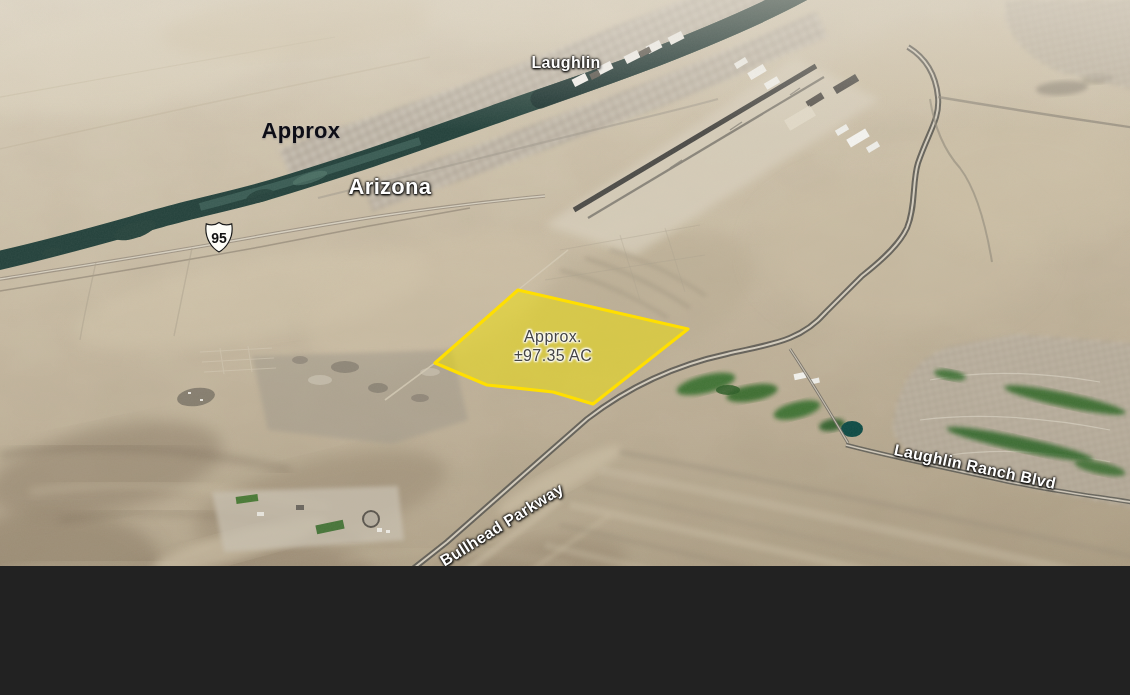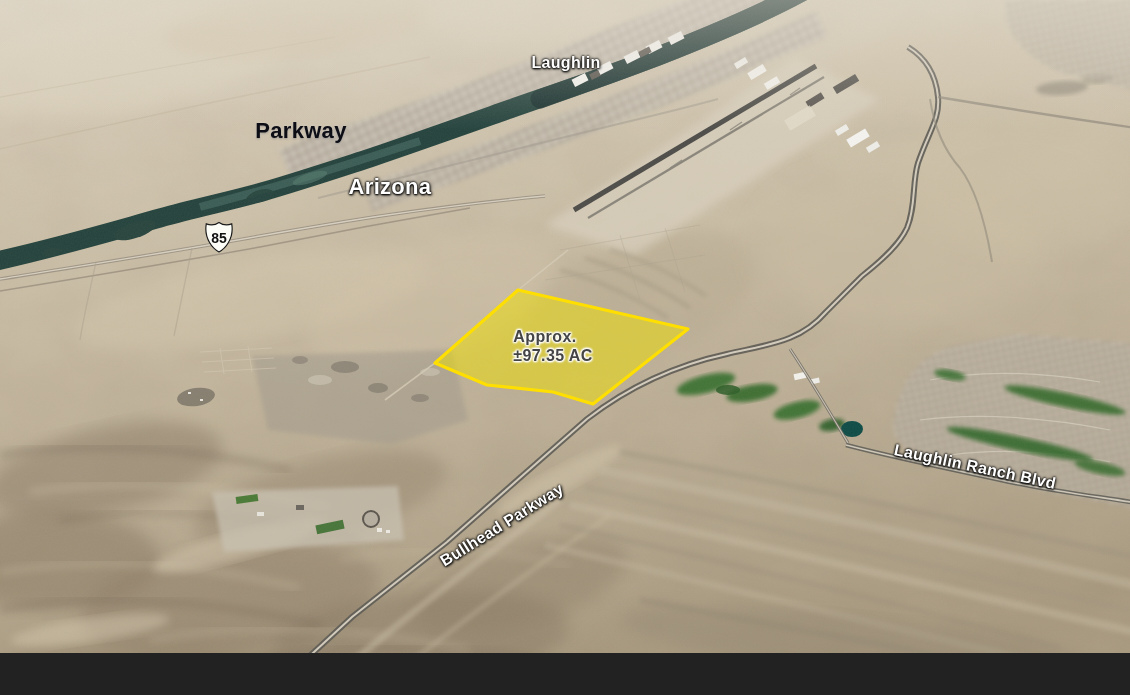--- a/index.html
+++ b/index.html
@@ -1,17 +1,17 @@
 <!DOCTYPE html>
 <html><head>
 <meta charset="utf-8">
 <style>
   html,body{margin:0;padding:0;background:#222;}
   .stage{
-    position:relative;width:1130px;height:653px;overflow:hidden;
+    position:relative;width:1130px;height:566px;overflow:hidden;
     font-family:"Liberation Sans",sans-serif;
     background:#c6b89f;
   }
   .stage svg.terrain{position:absolute;left:0;top:0;}
   .map-label{
     position:absolute;transform:translate(-50%,-50%);
     font-weight:bold;white-space:nowrap;z-index:6;letter-spacing:.3px;
   }
   .lbl-white{
     color:#ffffff;
@@ -22,21 +22,21 @@
     color:#0d0d16;
     text-shadow:0 0 3px rgba(255,255,255,.35),0 1px 2px rgba(60,60,70,.4);
   }
   .lbl-city{left:566px;top:63px;font-size:16px;}
   .lbl-nevada{left:301px;top:131px;font-size:22px;}
   .lbl-arizona{left:390px;top:165px;font-size:22px;margin-top:22px;}
   .lbl-bullhead{left:502px;top:525px;font-size:16px;transform:translate(-50%,-50%) rotate(-32deg);}
   .lbl-lrb{left:975px;top:467px;font-size:16px;transform:translate(-50%,-50%) rotate(12deg);}
   .parcel-label{
     position:absolute;left:553px;top:346px;transform:translate(-50%,-50%);
-    z-index:6;text-align:left;font-weight:bold;font-size:16px;line-height:19px;
+    z-index:6;text-align:center;font-weight:normal;font-size:16px;line-height:19px;
     color:#454545;letter-spacing:.4px;white-space:nowrap;
     text-shadow:0 0 2px #fff,0 0 3px #fff,1px 1px 2px #fff,-1px -1px 2px #fff,1px -1px 2px #fff,-1px 1px 2px #fff;
   }
   .shield{position:absolute;left:204px;top:221px;width:30px;height:32px;z-index:6;}
   .shield svg{position:absolute;inset:0;width:100%;height:100%;}
   .shield-num{
     position:absolute;inset:0;display:flex;align-items:center;justify-content:center;
     padding-top:1px;font-size:14px;font-weight:bold;color:#111;
   }
 </style>
@@ -258,28 +258,28 @@
       <path d="M385,400 L435,363 L518,290 L568,250" stroke="#d6ccb6" stroke-width="1.6" opacity="0.8"></path>
     </g>
 
     <rect x="0" y="0" width="1130" height="130" fill="url(#hazeG)"></rect>
     <rect x="0" y="0" width="1130" height="695" filter="url(#grain)" opacity="0.13"></rect>
 
     <polygon points="518,290 688,329 593,404 553,392 487,385 435,363" fill="#f0e000" fill-opacity="0.5" stroke="#ffdf00" stroke-width="3.2" stroke-linejoin="round"></polygon>
   </svg>
 
   <div class="map-label lbl-white lbl-city">Laughlin</div>
-  <div class="map-label lbl-dark lbl-nevada">Parkway</div>
+  <div class="map-label lbl-dark lbl-nevada">Approx</div>
   <div class="map-label lbl-white lbl-arizona">Arizona</div>
 
   <div class="shield">
     <svg viewBox="0 0 40 44">
       <path d="M20,2 C15,5.5 8,6 2.5,4 C1,13 2.5,22 7,29.5 C11,36.5 15.5,40 20,42.5 C24.5,40 29,36.5 33,29.5 C37.5,22 39,13 37.5,4 C32,6 25,5.5 20,2 Z" fill="#fdfdf8" stroke="#1a1a1a" stroke-width="1.6"></path>
     </svg>
-    <span class="shield-num">85</span>
+    <span class="shield-num">95</span>
   </div>
 
   <div class="parcel-label">
     <div>Approx.</div>
     <div>±97.35 AC</div>
   </div>
 
   <div class="map-label lbl-white lbl-bullhead">Bullhead Parkway</div>
   <div class="map-label lbl-white lbl-lrb">Laughlin Ranch Blvd</div>
 </div>

